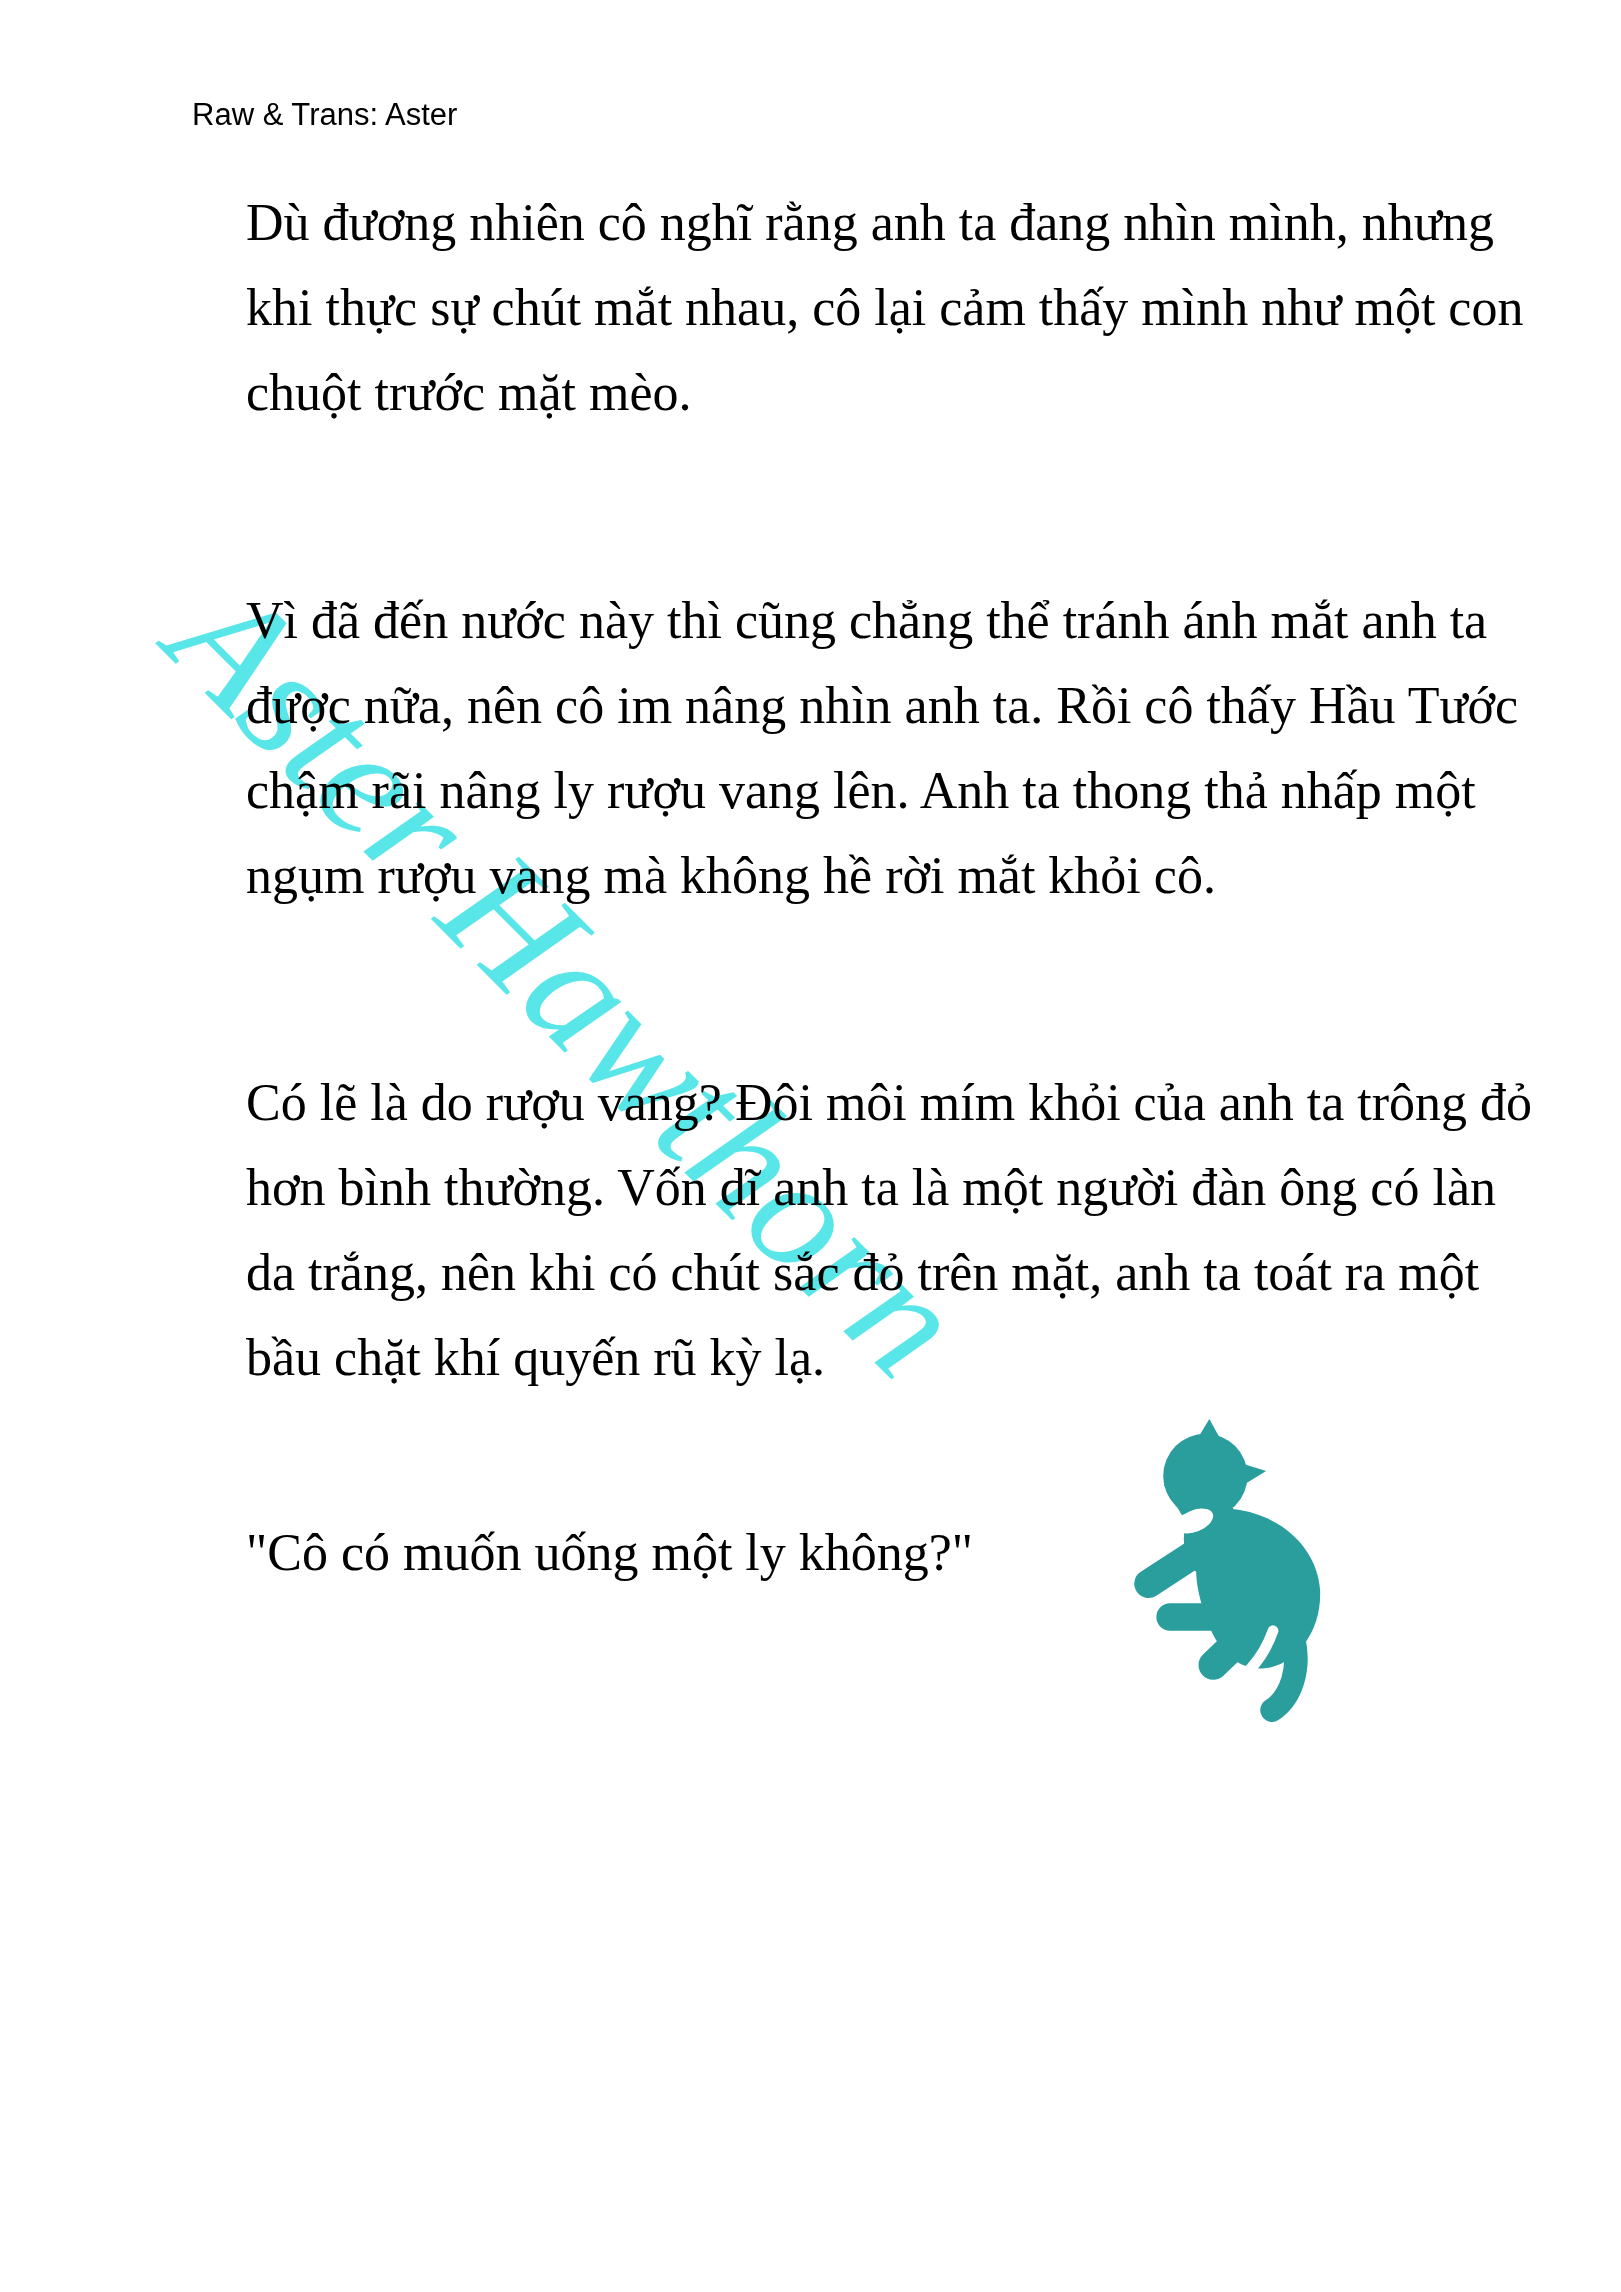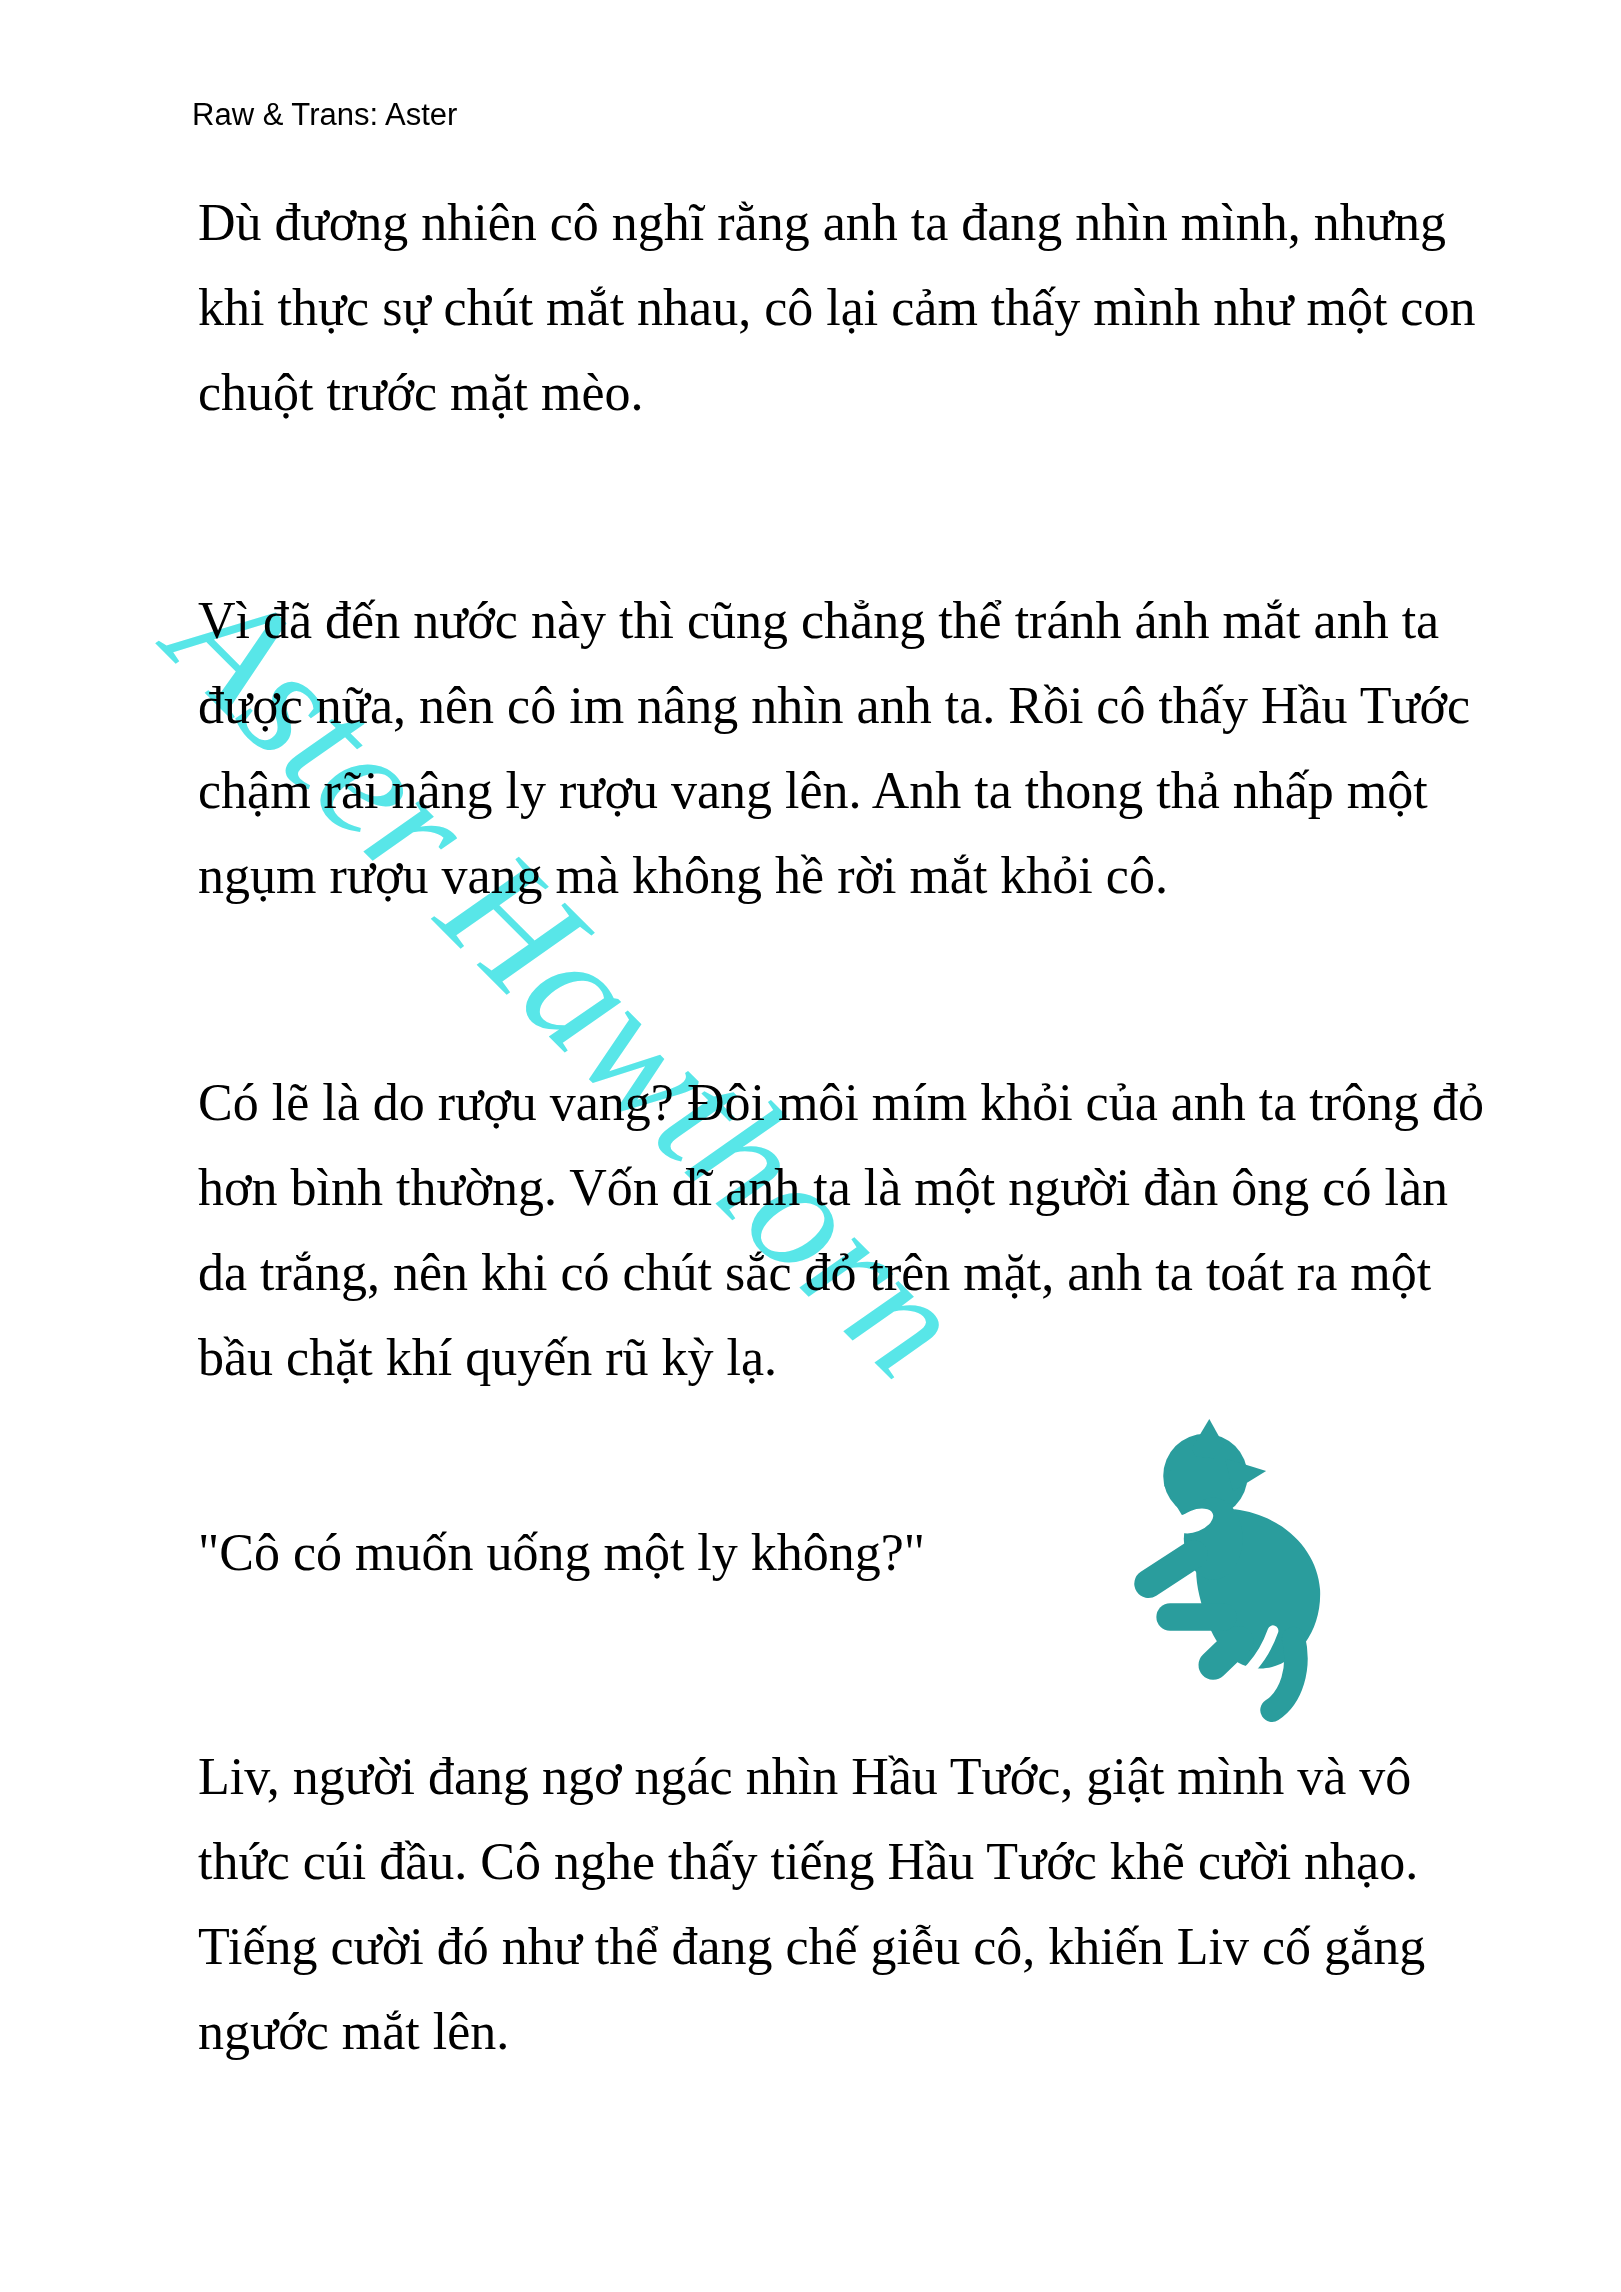--- a/index.html
+++ b/index.html
@@ -31,21 +31,21 @@
     transform:rotate(45deg);
     transform-origin:0 0;
     white-space:nowrap;
     z-index:1;
   }
   .para{
     position:absolute;left:198px;
     font-size:52px;line-height:85px;color:var(--text-color);
     z-index:2;
   }
-  .tline{white-space:nowrap;}
+  .tline{white-space:nowrap;margin-left:48px;}
   .p1{top:180px;}
   .p2{top:578px;}
   .p3{top:1060px;}
   .p4{top:1510px;}
   .p5{top:1734px;}
   .cat{
     position:absolute;left:1125px;top:1419px;
     width:198px;height:303px;
     color:var(--cat-color);
     z-index:2;
@@ -77,26 +77,20 @@
     <div class="tline">Có lẽ là do rượu vang? Đôi môi mím khỏi của anh ta trông đỏ</div>
     <div class="tline">hơn bình thường. Vốn dĩ anh ta là một người đàn ông có làn</div>
     <div class="tline">da trắng, nên khi có chút sắc đỏ trên mặt, anh ta toát ra một</div>
     <div class="tline">bầu chặt khí quyến rũ kỳ lạ.</div>
   </div>
 
   <div class="para p4">
     <div class="tline">"Cô có muốn uống một ly không?"</div>
   </div>
 
-  <div class="para p5">
-    <div class="tline">Liv, người đang ngơ ngác nhìn Hầu Tước, giật mình và vô</div>
-    <div class="tline">thức cúi đầu. Cô nghe thấy tiếng Hầu Tước khẽ cười nhạo.</div>
-    <div class="tline">Tiếng cười đó như thể đang chế giễu cô, khiến Liv cố gắng</div>
-    <div class="tline">ngước mắt lên.</div>
-  </div>
 
   <svg class="cat" viewBox="0 0 202 309" xmlns="http://www.w3.org/2000/svg" aria-hidden="true">
     <g fill="currentColor" stroke="none">
 
       <circle cx="82" cy="58" r="43"></circle>
       <path d="M40,68 L58,98 L88,92 L46,52 Z"></path>
 
       <path d="M68,30 L86,0 L101,27 L90,40 L72,38 Z"></path>
       <path d="M102,40 L144,53 L110,74 Z"></path>
 

